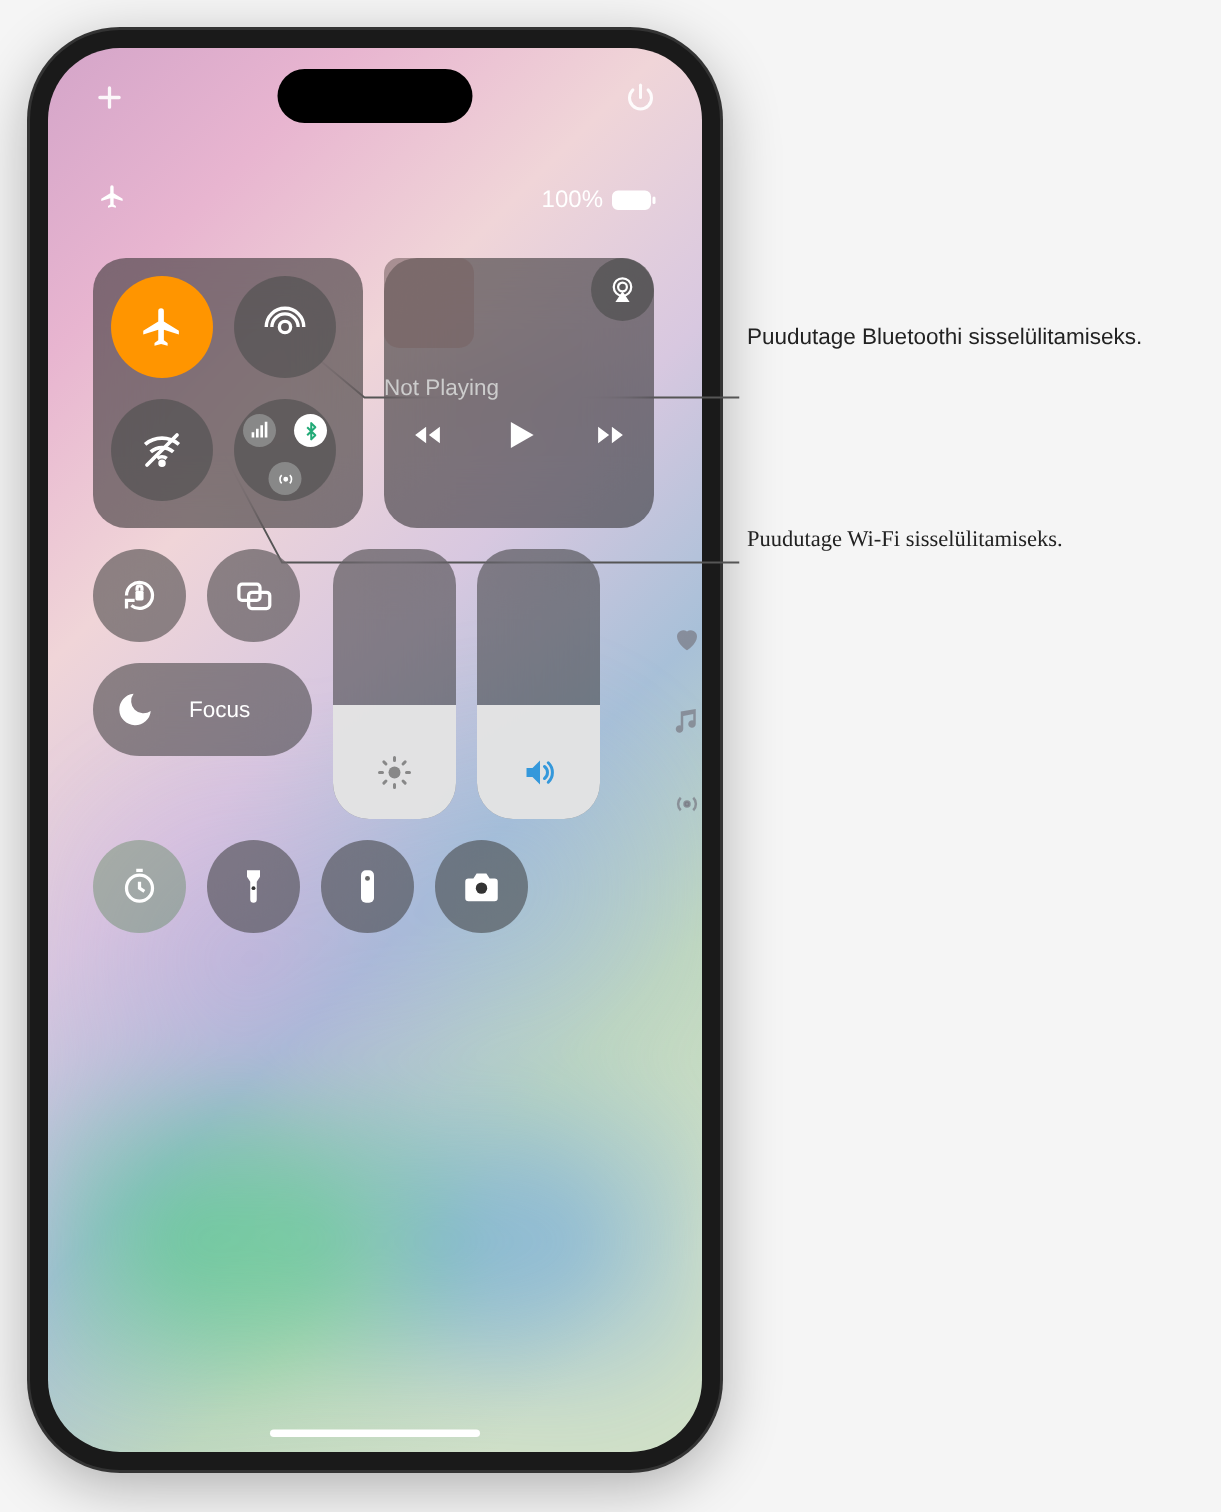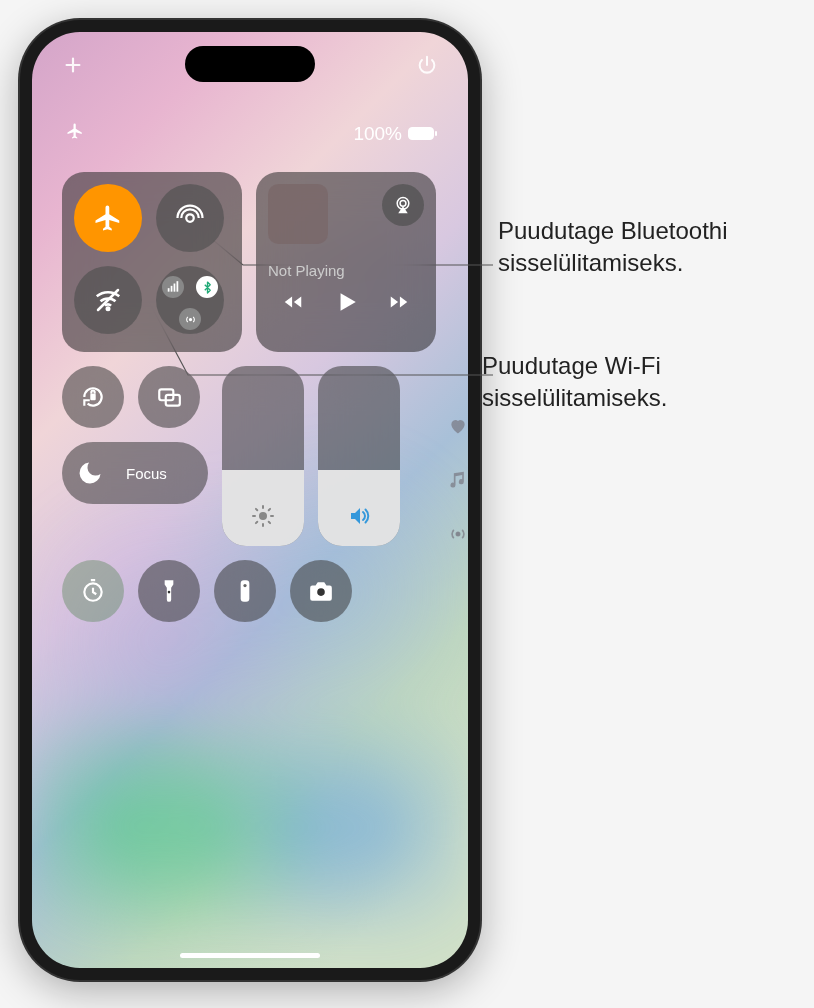--- a/index.html
+++ b/index.html
@@ -63,41 +63,41 @@
   }
   .status-bar {
     position: absolute;
     top: 90px; left: 0; right: 0;
     display: flex;
     justify-content: space-between;
     align-items: center;
     padding: 0 34px;
     z-index: 50;
     color: #fff;
-    font-size: 19px;
+    font-size: 16px;
     font-weight: 500;
   }
   .battery-group { display:flex; align-items:center; gap:6px; }
   .battery { width:26px; height:13px; border:1.5px solid #fff; border-radius:4px; position:relative; background:#fff; }
   .battery::after { content:""; position:absolute; right:-4px; top:3px; width:2px; height:5px; background:#fff; border-radius:1px;}
   
   .cc-grid {
     position: absolute;
     top: 140px; left: 30px; right: 30px;
     z-index: 30;
   }
   .row { display:flex; gap:14px; margin-bottom:14px; }
   
   .tile {
     background: rgba(40,40,40,0.55);
     border-radius: 22px;
     backdrop-filter: blur(20px);
   }
   .tile-2x2 { width: 180px; height: 180px; padding: 12px; display:grid; grid-template-columns:1fr 1fr; grid-template-rows:1fr 1fr; gap:8px; }
-  .tile-media { width: 180px; height: 180px; padding: 12px; display:flex; flex-direction:column; position:relative;}
+  .tile-media { width: 180px; height: 180px; padding: 0; display:flex; flex-direction:column; position:relative;}
   
   .circle-btn {
     width: 68px; height: 68px;
     border-radius: 50%;
     background: rgba(80,80,80,0.65);
     display:flex; align-items:center; justify-content:center;
     color:#fff;
   }
   .circle-btn.active-orange { background:#ff9500; }
   .circle-btn svg { width: 30px; height: 30px; }
@@ -175,21 +175,21 @@
   .round-btn svg { width:26px; height:26px;}
   
   .home-indicator {
     position:absolute; bottom:10px; left:50%; transform:translateX(-50%);
     width:140px; height:5px; background:#fff; border-radius:3px; z-index:60;
   }
   
   
   .callout {
     position:absolute;
-    font-size: 24px;
+    font-size: 15px;
     color:#222;
     line-height:1.35;
   }
   .callout-line {
     position:absolute; stroke:#555; fill:none; stroke-width:1.2;
   }
 </style>
 </head>
 <body>
 
@@ -394,13 +394,13 @@
 </div>
 
 <svg class="callout-line" style="left:213px; top:240px;" width="280" height="30">
   <path d="M0 0 L30 25 L280 25"></path>
 </svg>
 <div class="callout" style="left:498px; top:215px;">Puudutage Bluetoothi sisselülitamiseks.</div>
 
 <svg class="callout-line" style="left:148px; top:300px;" width="345" height="80">
   <path d="M0 0 L40 75 L345 75"></path>
 </svg>
-<div class="callout" style="left:482px; top:350px;">Puudutage Wi-Fi sisselülitamiseks.</div>
+<div class="callout" style="left:498px; top:350px;font-family:Liberation Serif, serif;">Puudutage Wi-Fi sisselülitamiseks.</div>
 
 </body></html>

